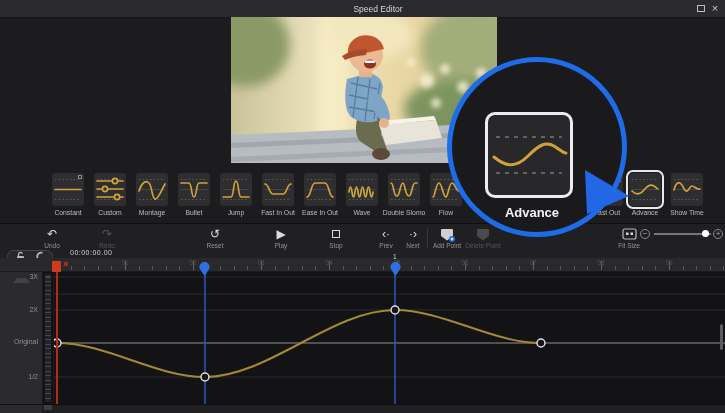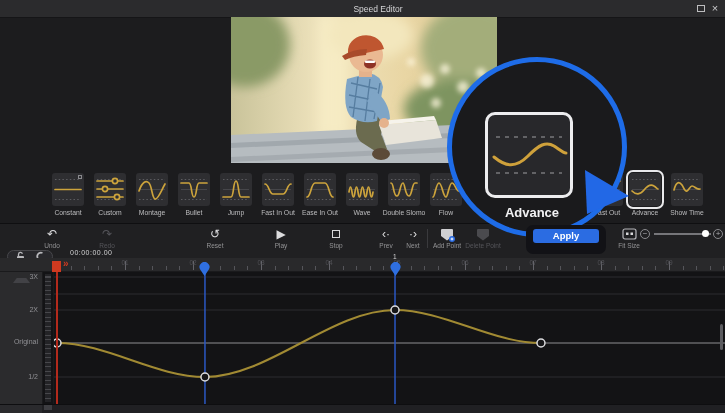--- a/index.html
+++ b/index.html
@@ -352,23 +352,20 @@
       <div class="ticon">
         <svg width="15" height="12" viewBox="0 0 15 12" style="margin-top:1px">
           <rect x="1" y="1" width="13" height="10" rx="2" fill="none" stroke="#b8b8bc" stroke-width="1.2"></rect>
           <rect x="4" y="4.5" width="2.5" height="2.5" fill="#d8d8da"></rect>
           <rect x="8.5" y="4.5" width="2.5" height="2.5" fill="#d8d8da"></rect>
         </svg>
       </div>
       <div class="tlabel">Fit Size</div>
     </div>
   </div>
-  <div id="apply-wrap">
-    <div id="apply-btn">Apply</div>
-  </div>
   <div class="slider-circle" style="left:640px">−</div>
   <div id="slider-track"></div>
   <div id="slider-knob"></div>
   <div class="slider-circle" style="left:713px">+</div>
 
   <div id="lock-pill">
     <svg width="11" height="11" viewBox="0 0 11 11">
       <rect x="2" y="5" width="7" height="4.5" rx="1" fill="#b8b8bc"></rect>
       <path d="M3.5,5 v-1.6 a2,2 0 0 1 3.9,-0.6" stroke="#b8b8bc" stroke-width="1.3" fill="none"></path>
     </svg>

